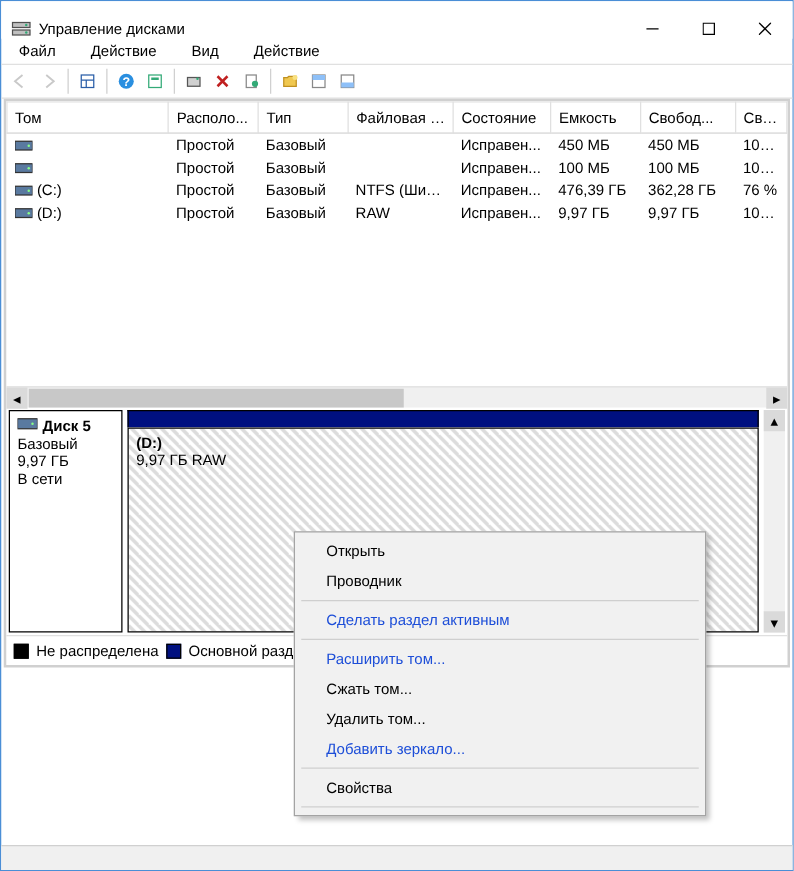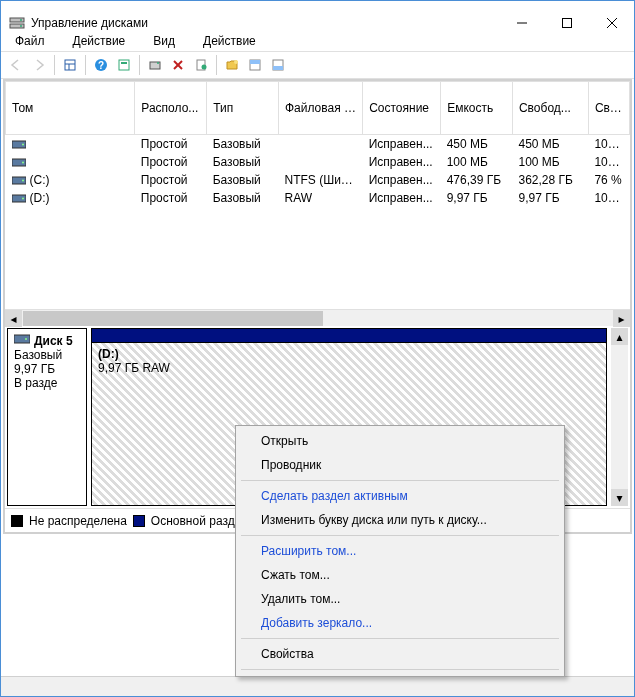--- a/index.html
+++ b/index.html
@@ -13,30 +13,30 @@
   .win-btn svg { width: 10px; height: 10px; }
   .menubar { height: 20px; display: flex; align-items: center; padding: 0 6px; gap: 12px; }
   .menu-item { padding: 2px 8px; cursor: default; }
   .toolbar { height: 28px; display: flex; align-items: center; padding: 2px 4px; gap: 1px; border-top: 1px solid #e0e0e0; border-bottom: 1px solid #e0e0e0; }
   .tool-sep { width: 1px; height: 20px; background: #d0d0d0; margin: 0 3px; }
   .tool-btn { width: 22px; height: 22px; display: flex; align-items: center; justify-content: center; border: 1px solid transparent; }
   .tool-btn.disabled { opacity: 0.45; }
   .content { border: 2px solid #d0d0d0; margin: 2px; margin-top: 0; height: 455px; display: flex; flex-direction: column; overflow: hidden; }
   .table-wrap { flex: 0 0 228px; overflow: hidden; position: relative; }
   table.vol { width: 100%; border-collapse: collapse; table-layout: fixed; }
-  table.vol th { text-align: left; font-weight: normal; padding: 19px 6px; border: 1px solid #e0e0e0; background: #fff; overflow: hidden; white-space: nowrap; text-overflow: ellipsis; height: 22px; }
+  table.vol th { text-align: left; font-weight: normal; padding: 5px 6px; border: 1px solid #e0e0e0; background: #fff; overflow: hidden; white-space: nowrap; text-overflow: ellipsis; height: 22px; }
   table.vol td { padding: 2px 6px; white-space: nowrap; overflow: hidden; text-overflow: ellipsis; height: 18px; }
   .drive-icon { width: 14px; height: 11px; display: inline-block; vertical-align: middle; margin-right: 4px; }
   .hscroll { height: 17px; display: flex; border-top: 1px solid #e0e0e0; background: #f0f0f0; }
   .hscroll .arrow { width: 17px; height: 17px; background: #dadada; display:flex; align-items:center; justify-content:center; }
   .hscroll .thumb { width: 300px; height: 15px; background: #c8c8c8; margin: 1px; }
   .hscroll .track { flex: 1; position: relative; }
   .lower { flex: 1; display: flex; flex-direction: column; }
   .disk-pane { flex: 1; display: flex; padding: 2px; gap: 4px; overflow: hidden; position: relative; }
-  .disk-info { width: 80px; border: 1px solid #000; padding: 4px 6px; }
+  .disk-info { width: 91px; border: 1px solid #000; padding: 4px 6px; }
   .disk-info .disk-title { font-weight: bold; display: flex; align-items: center; gap: 4px; }
   .part-container { flex: 1; display: flex; flex-direction: column; }
   .part-header { height: 14px; background: #001080; border: 1px solid #000; border-bottom: none; }
   .part-body { flex: 1; border: 1px solid #000; padding: 4px 6px; position: relative;
     background-image: linear-gradient(45deg, #dcdcdc 25%, transparent 25%, transparent 50%, #dcdcdc 50%, #dcdcdc 75%, transparent 75%, transparent);
     background-size: 8px 8px; background-color: #fff; }
   .part-body .fg { position: relative; }
   .vscroll-ph { width: 17px; background: #f0f0f0; display: flex; flex-direction: column; }
   .vscroll-ph .arrow { height: 17px; background: #dadada; display:flex; align-items:center; justify-content:center; }
   .legend { border-top: 1px solid #e0e0e0; padding: 4px 6px; display: flex; align-items: center; gap: 6px; height: 24px; }
@@ -254,21 +254,21 @@
         <div class="disk-info">
           <div class="disk-title">
             <span><svg width="16" height="12" viewBox="0 0 16 12">
                   <rect x="0" y="2" width="16" height="8" fill="#5a7aa0" stroke="#333"></rect>
                   <circle cx="12" cy="6" r="1" fill="#8f8"></circle>
                 </svg></span>
             <span>Диск 5</span>
           </div>
           <div>Базовый</div>
           <div>9,97 ГБ</div>
-          <div>В разде</div>
+          <div>В сети</div>
         </div>
         <div class="part-container">
           <div class="part-header"></div>
           <div class="part-body">
               <div class="fg">
             <div style="font-weight:bold">(D:)</div>
             <div>9,97 ГБ RAW</div>
           </div>
             </div>
         </div>
@@ -287,21 +287,20 @@
     </div>
   </div>
 
   <div class="statusbar"></div>
 
   <div class="context-menu">
     <div class="cm-item">Открыть</div>
     <div class="cm-item">Проводник</div>
     <div class="cm-sep"></div>
     <div class="cm-item disabled">Сделать раздел активным</div>
-    <div class="cm-item">Изменить букву диска или путь к диску...</div>
     <div class="cm-sep"></div>
     <div class="cm-item disabled">Расширить том...</div>
     <div class="cm-item">Сжать том...</div>
     <div class="cm-item">Удалить том...</div>
     <div class="cm-item disabled">Добавить зеркало...</div>
     <div class="cm-sep"></div>
     <div class="cm-item">Свойства</div>
     <div class="cm-sep"></div>
 
   </div>

